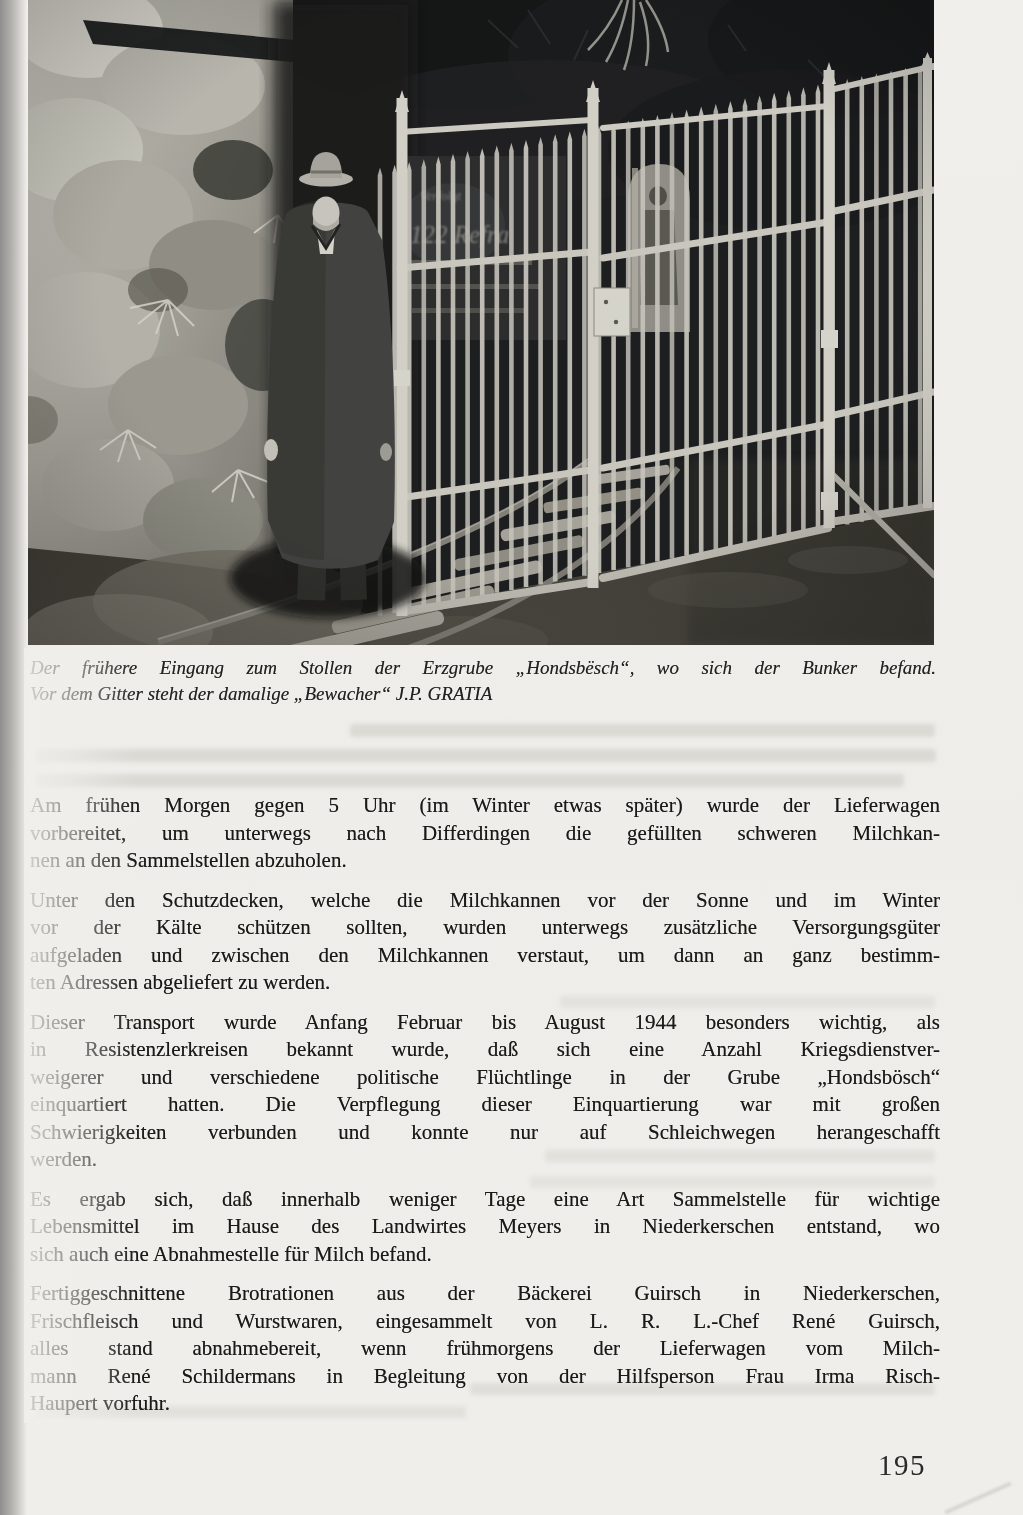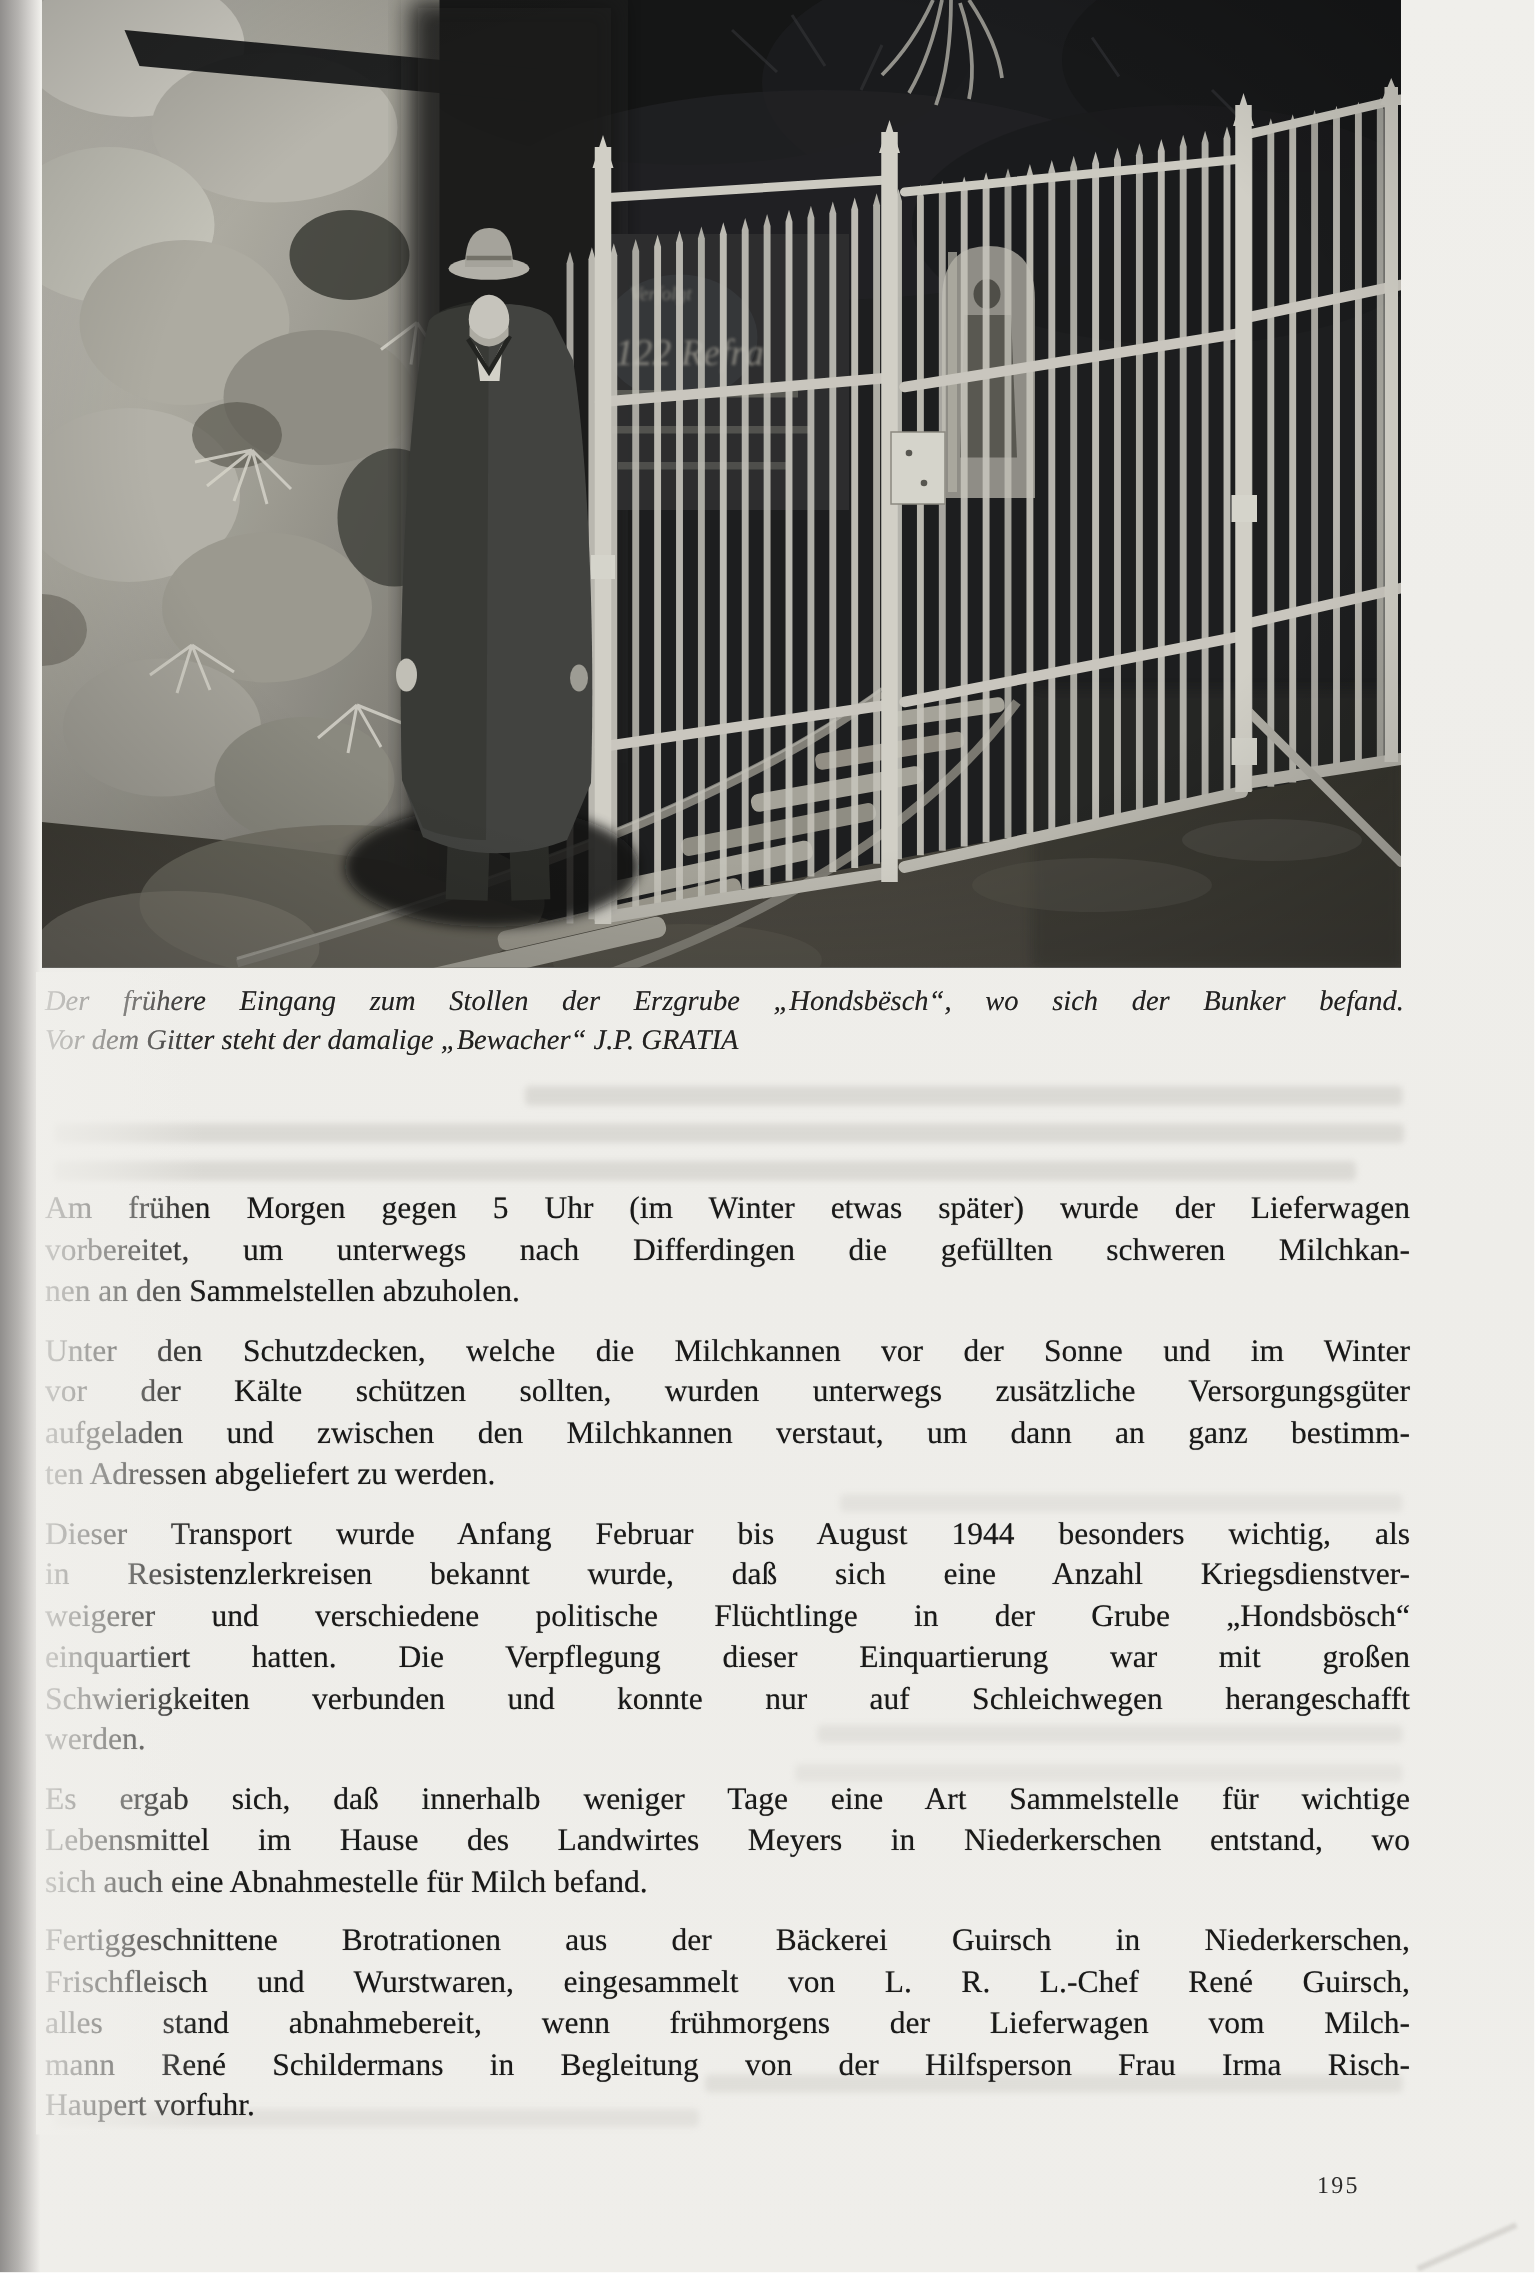--- a/index.html
+++ b/index.html
@@ -28,21 +28,21 @@
   .bodytext{
     position:absolute;left:30px;top:792px;width:910px;
     font-size:21px;line-height:27.5px;color:#191918;
     text-shadow:0 0 0.5px rgba(15,15,15,.55);
   }
   .para{margin:0 0 12px 0;}
   .bline{text-align:justify;text-align-last:justify;}
   .bline.last{text-align:left;text-align-last:left;}
   .pageno{
     position:absolute;left:878px;top:1449px;
-    font-size:16px;letter-spacing:1.5px;color:#2b2a29;
+    font-size:29px;letter-spacing:1.5px;color:#2b2a29;
   }
   .ghost{
     position:absolute;background:#bcbab4;filter:blur(2.2px);
     opacity:.38;border-radius:3px;pointer-events:none;
   }
   .leftfade{
     position:absolute;left:24px;top:648px;width:112px;height:775px;
     background:linear-gradient(90deg,rgba(240,239,235,.88) 0%,rgba(240,239,235,.55) 45%,rgba(240,239,235,0) 100%);
     pointer-events:none;
   }

